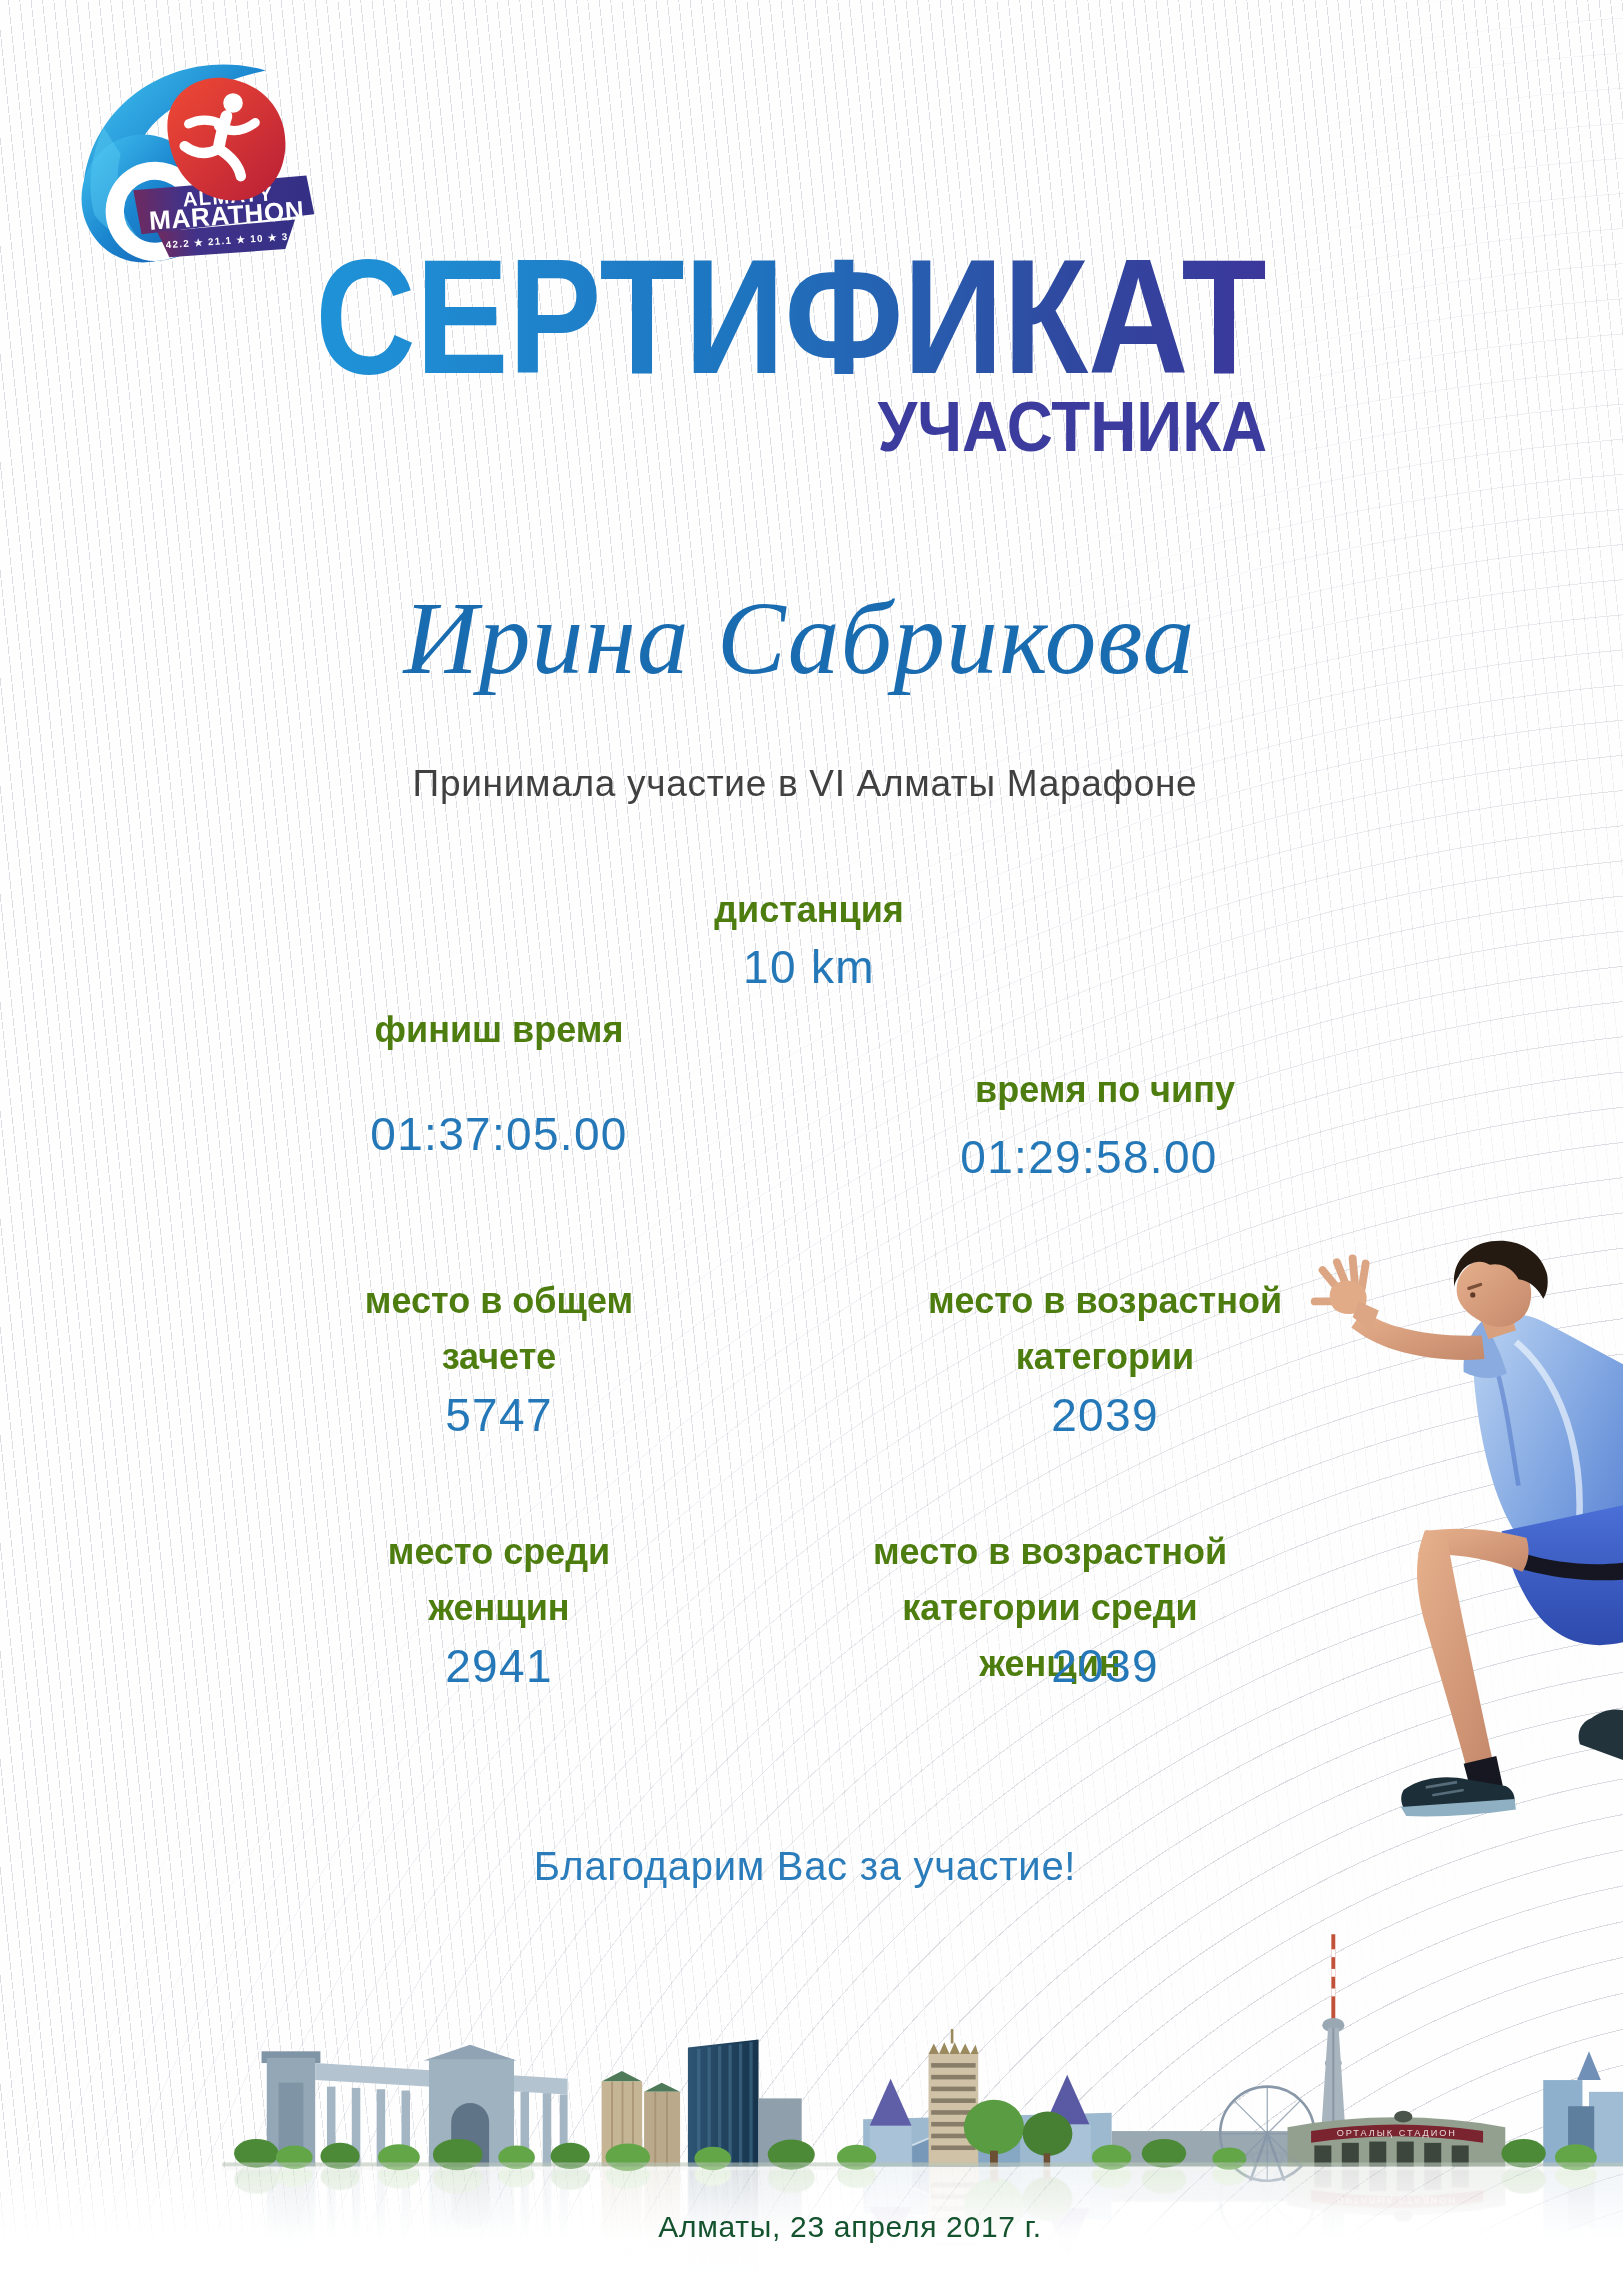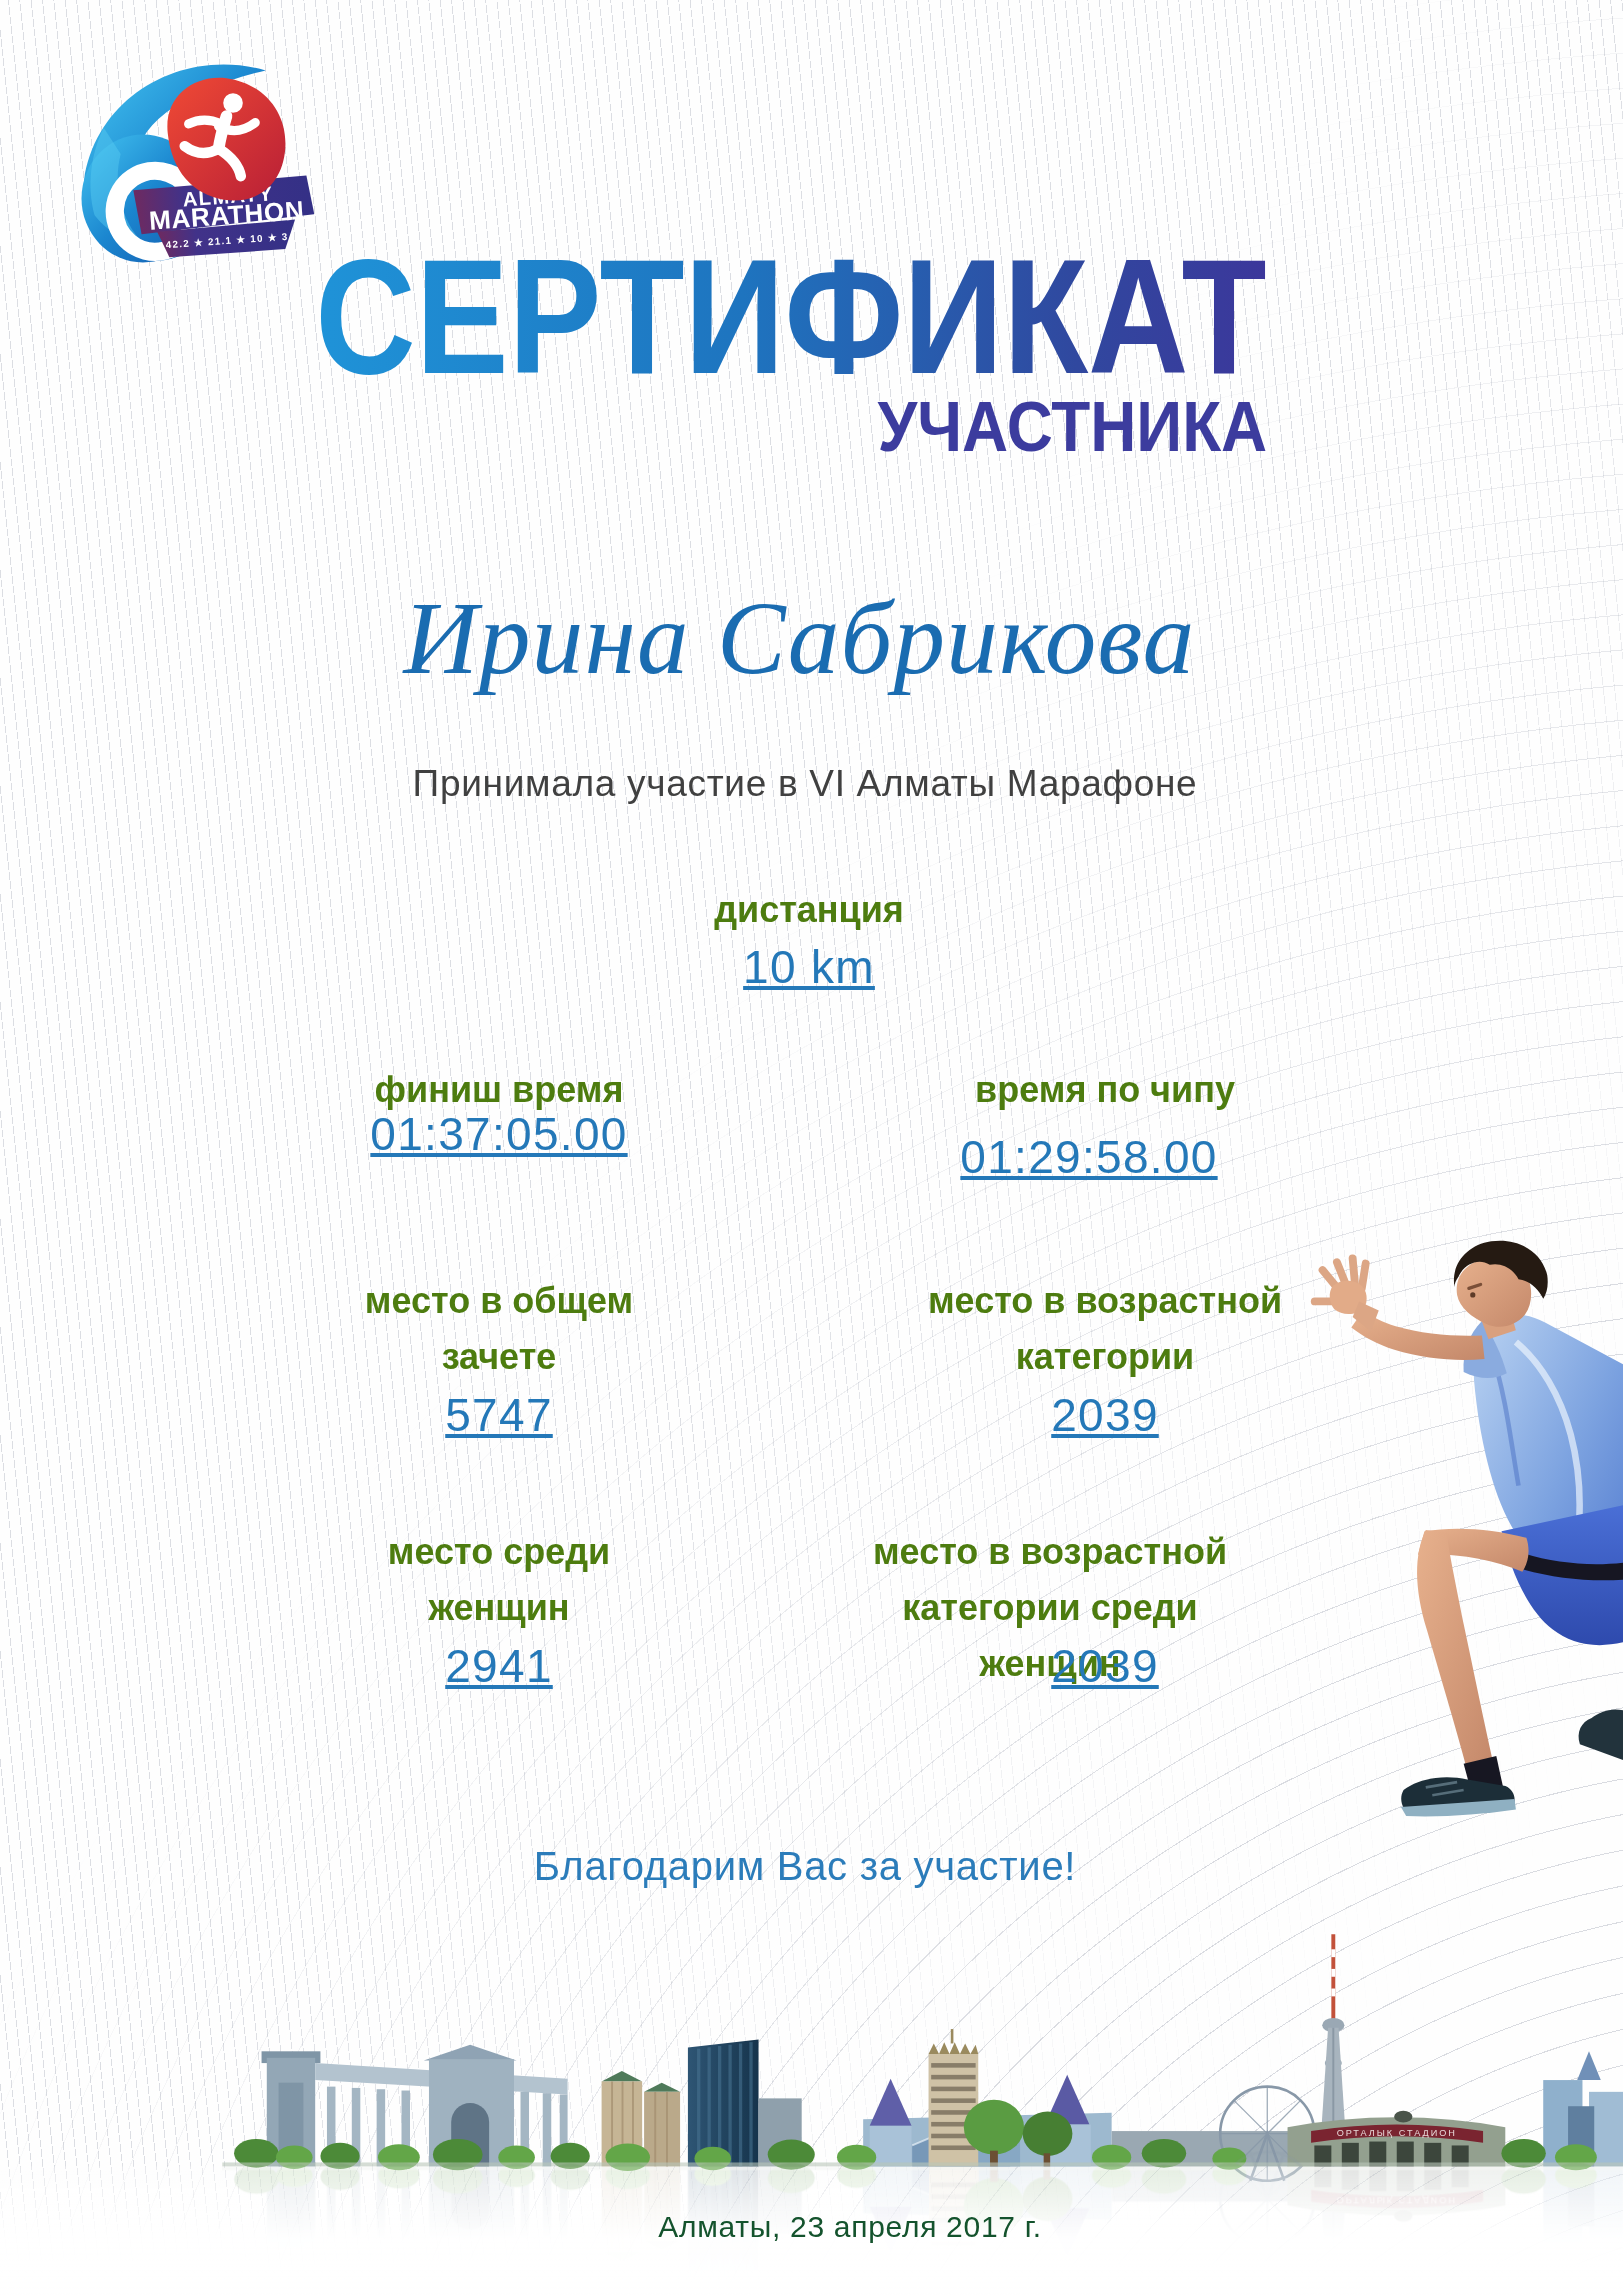--- a/index.html
+++ b/index.html
@@ -37,25 +37,25 @@
   }
   .participation-line{
     position:absolute;left:0;top:763px;width:1610px;text-align:center;z-index:2;
     font-size:37px;color:#404040;letter-spacing:0.7px;
   }
 
   
   .stat{position:absolute;transform:translateX(-50%);text-align:center;z-index:2;}
   .s-label{font-weight:700;font-size:36px;color:#4d7c0f;line-height:1.55;}
   .s-label.nowrap{white-space:nowrap;}
-  .s-value{font-size:46px;color:#2478b8;letter-spacing:1.3px;white-space:nowrap;text-decoration:underline;}
+  .s-value{font-size:46px;color:#2478b8;letter-spacing:1.3px;white-space:nowrap;}
 
   .pos-dist-label{left:809px;top:882px;}
   .pos-dist-value{left:809px;top:940px;}
-  .pos-finish-label{left:499px;top:1062px;}
+  .pos-finish-label{left:499px;top:1002px;}
   .pos-finish-value{left:499px;top:1107px;}
   .pos-chip-label{left:1105px;top:1062px;}
   .pos-chip-value{left:1089px;top:1130px;}
   .pos-overall-label{left:499px;top:1273px;width:307px;}
   .pos-overall-value{left:499px;top:1388px;}
   .pos-age-label{left:1105px;top:1273px;width:392px;}
   .pos-age-value{left:1105px;top:1388px;}
   .pos-women-label{left:499px;top:1524px;width:249px;}
   .pos-women-value{left:499px;top:1639px;}
   .pos-agewomen-label{left:1050px;top:1524px;width:445px;}

